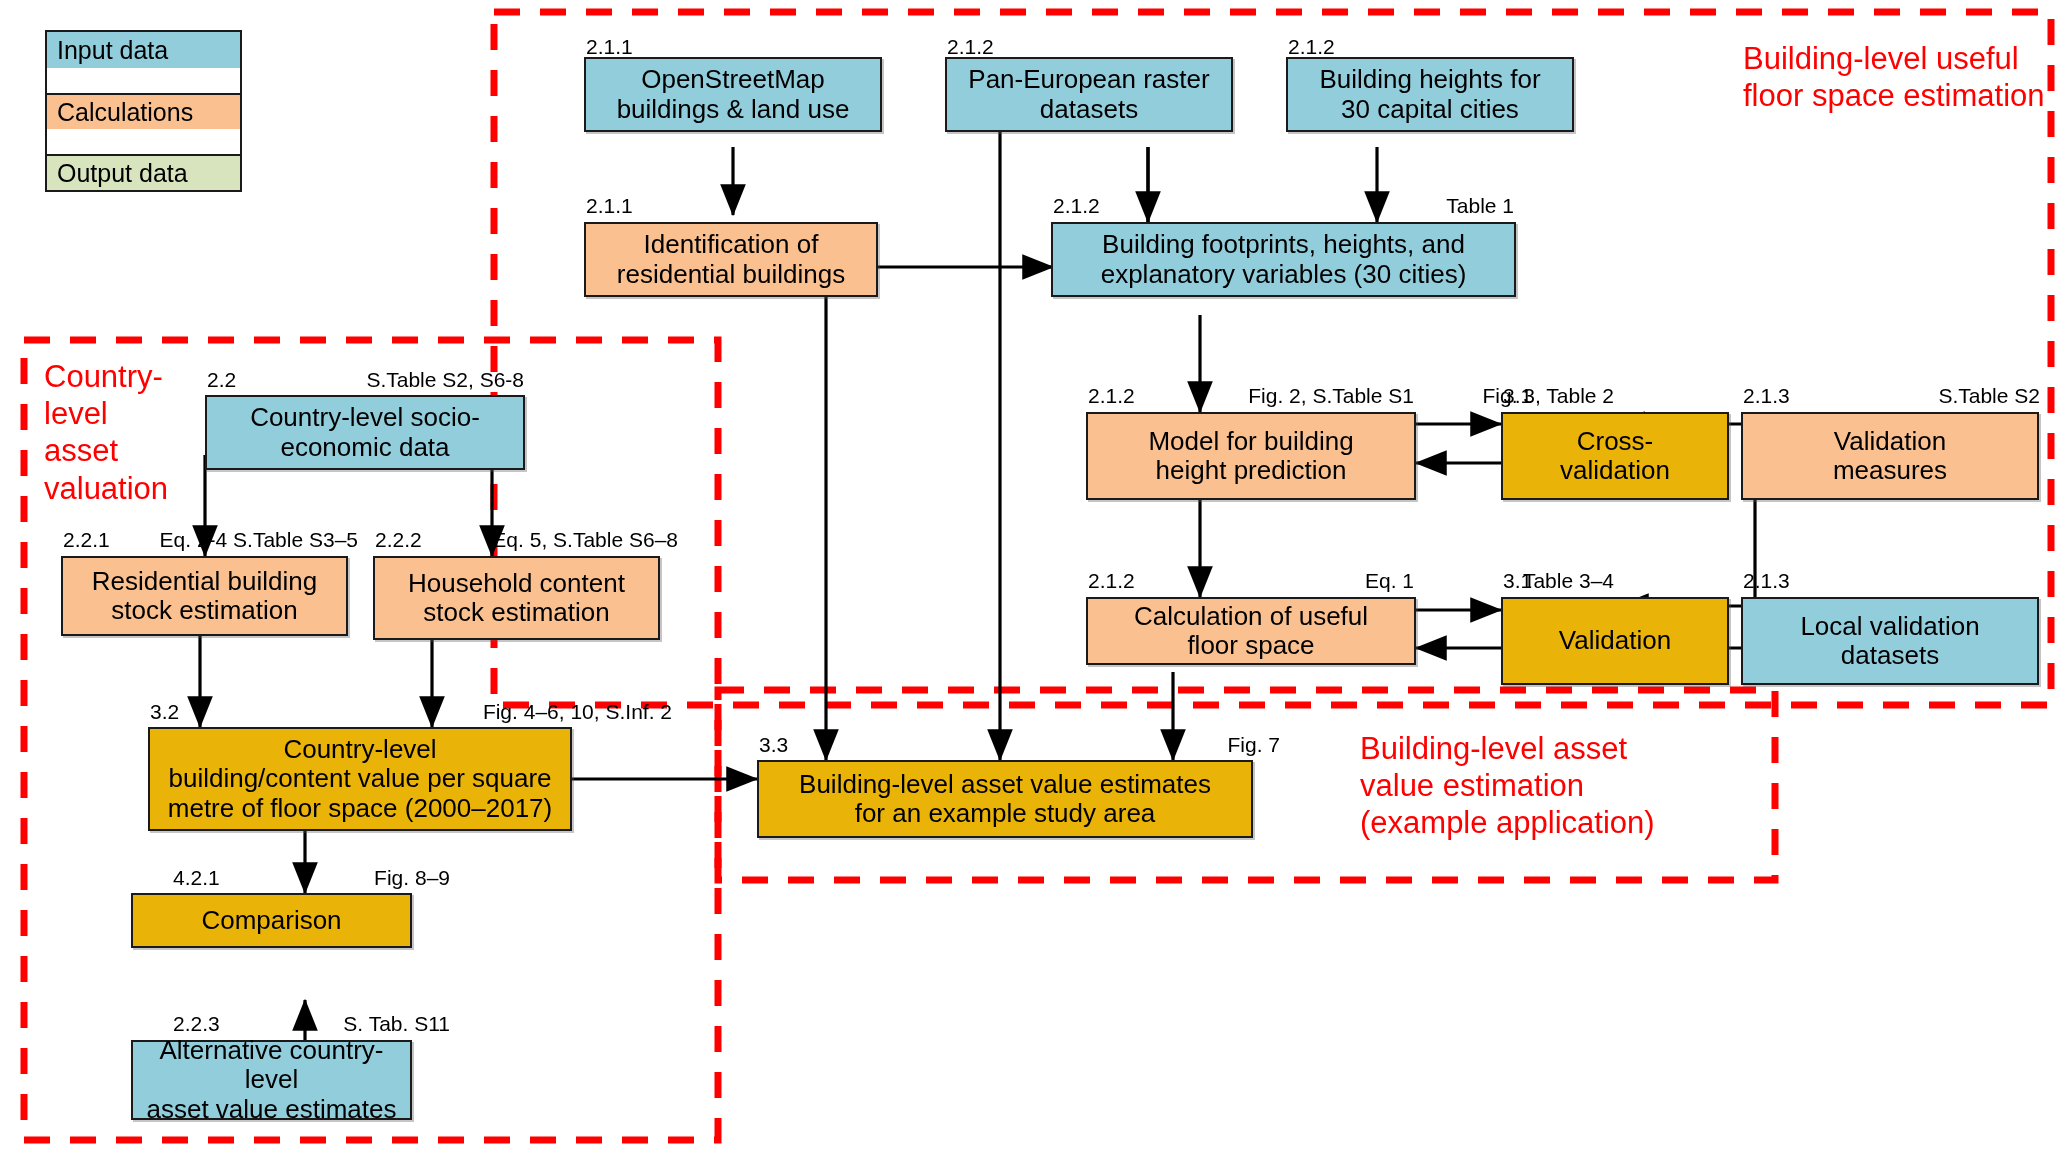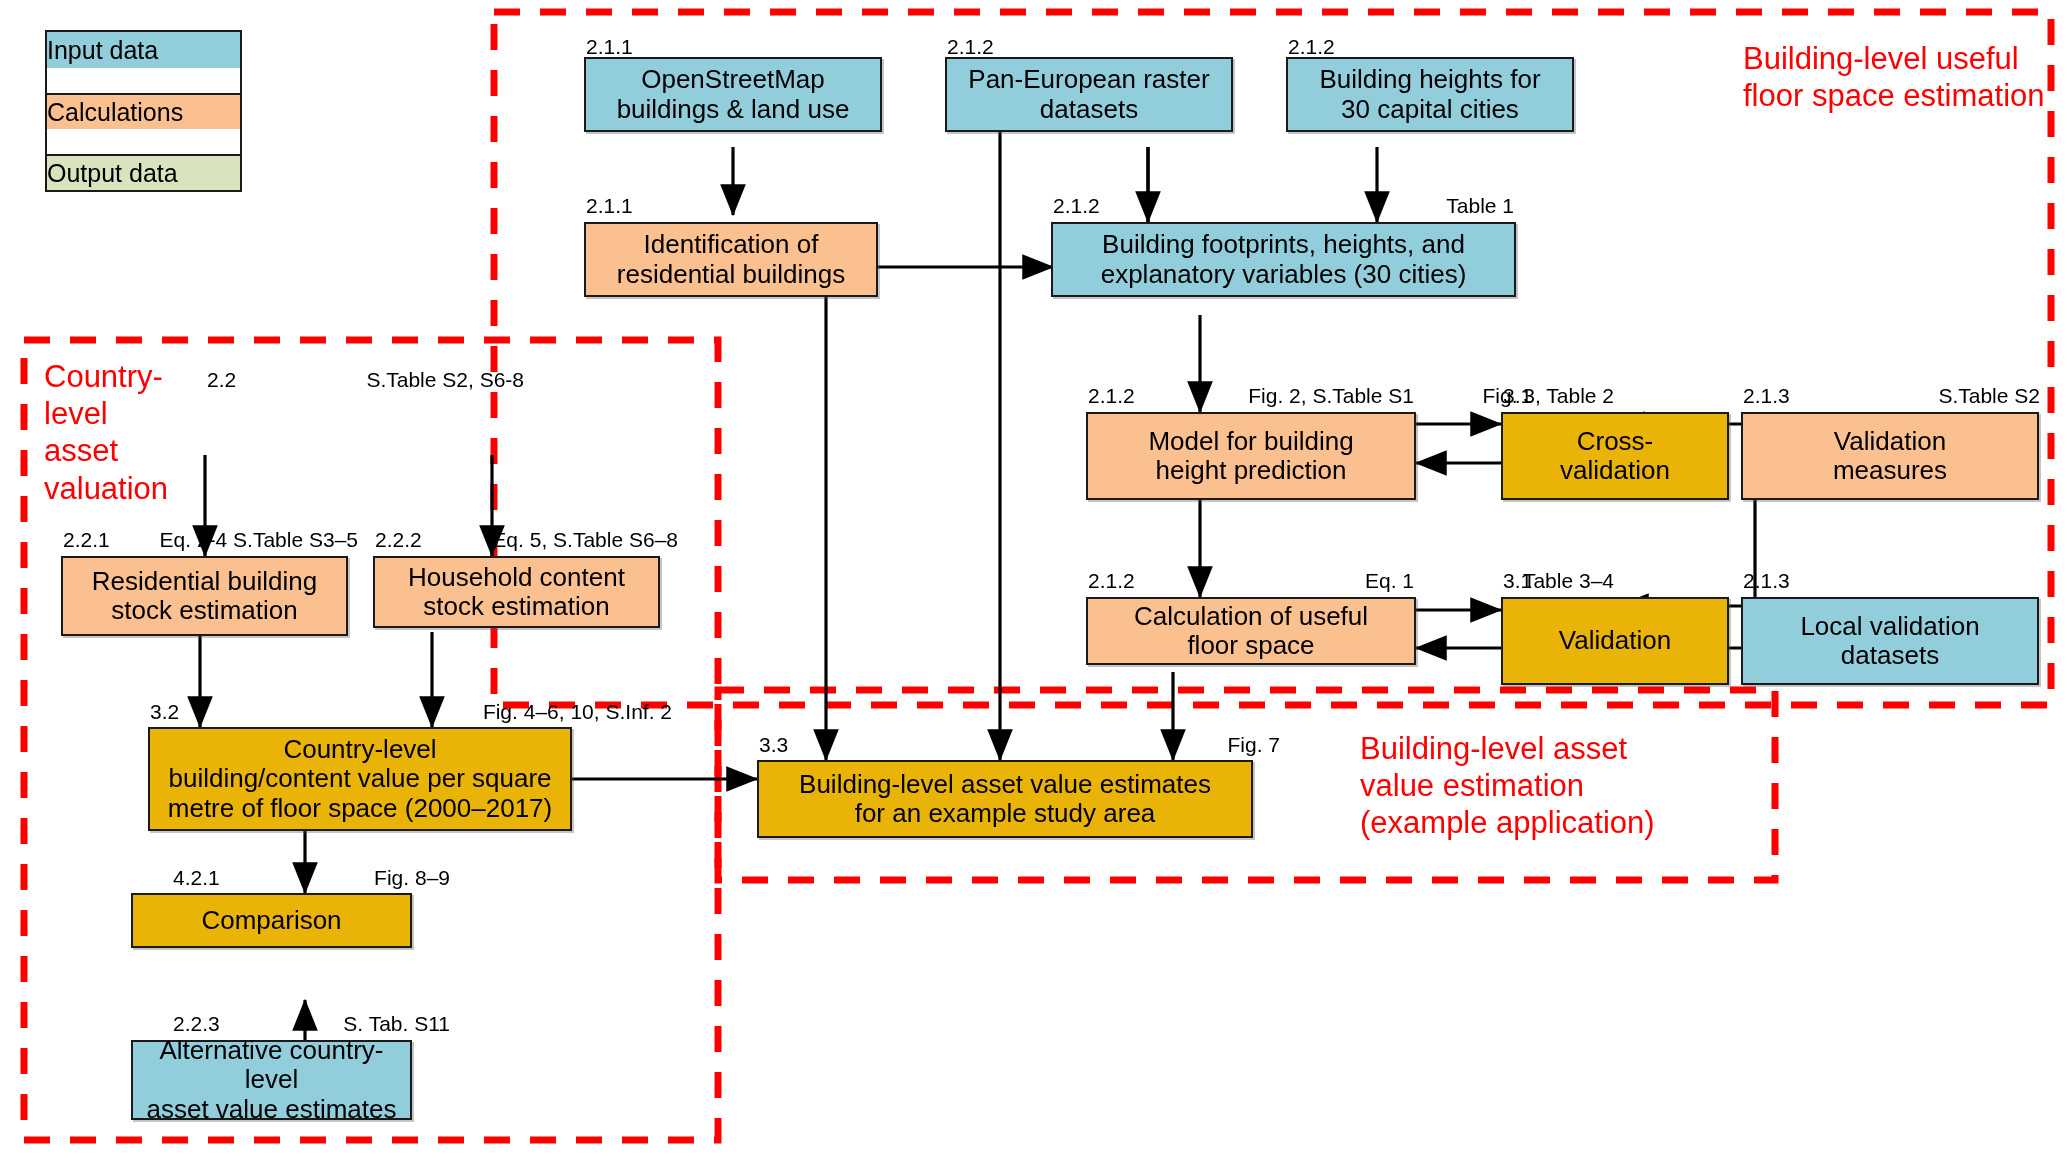--- a/index.html
+++ b/index.html
@@ -65,20 +65,21 @@
     left: 45px;
     top: 30px;
     width: 197px;
     border: 2px solid #1a1a1a;
     box-sizing: border-box;
   }
   #legend .lrow {
     height: 36px;
     display: flex;
     align-items: center;
+    padding-left: 10px;
     font-size: 25px;
     color: #000;
     box-sizing: border-box;
   }
   #legend .lrow + .lrow { border-top: 2px solid #1a1a1a; margin-top: 25px; }
   #legend .lrow.input  { background: #92cddc; }
   #legend .lrow.calc   { background: #fac090; }
   #legend .lrow.output { background: #d7e4bd; }
 </style>
 </head>
@@ -198,28 +199,29 @@
 
   <div class="ann" style="left:1503px; top:569px;">3.1</div>
   <div class="ann right" style="left:1430px; top:569px; width:184px;">Table 3–4</div>
   <div class="node output" style="left:1501px; top:597px; width:228px; height:88px;">Validation</div>
 
   <div class="ann" style="left:1743px; top:569px;">2.1.3</div>
   <div class="node input" style="left:1741px; top:597px; width:298px; height:88px;">Local validation<br>datasets</div>
 
   <div class="ann" style="left:207px; top:368px;">2.2</div>
   <div class="ann right" style="left:300px; top:368px; width:224px;">S.Table S2, S6-8</div>
+  <div class="node input" style="left:205px; top:395px; width:320px; height:75px;">Country-level socio-<br>economic data</div>
 
   <div class="ann" style="left:63px; top:528px;">2.2.1</div>
   <div class="ann right" style="left:140px; top:528px; width:218px;">Eq. 2-4    S.Table S3–5</div>
   <div class="node calc" style="left:61px; top:556px; width:287px; height:80px;">Residential building<br>stock estimation</div>
 
   <div class="ann" style="left:375px; top:528px;">2.2.2</div>
   <div class="ann right" style="left:440px; top:528px; width:238px;">Eq. 5, S.Table S6–8</div>
-  <div class="node calc" style="left:373px; top:556px; width:287px; height:72px;">Household content<br>stock estimation</div>
+  <div class="node calc" style="left:373px; top:556px; width:287px; height:84px;">Household content<br>stock estimation</div>
 
   <div class="ann" style="left:150px; top:700px;">3.2</div>
   <div class="ann right" style="left:390px; top:700px; width:282px;">Fig. 4–6, 10, S.Inf. 2</div>
   <div class="node output" style="left:148px; top:727px; width:424px; height:104px;">Country-level<br>building/content value per square<br>metre of floor space (2000–2017)</div>
 
   <div class="ann" style="left:173px; top:866px;">4.2.1</div>
   <div class="ann right" style="left:260px; top:866px; width:190px;">Fig. 8–9</div>
   <div class="node output" style="left:131px; top:893px; width:281px; height:55px;">Comparison</div>
 
   <div class="ann" style="left:173px; top:1012px;">2.2.3</div>

